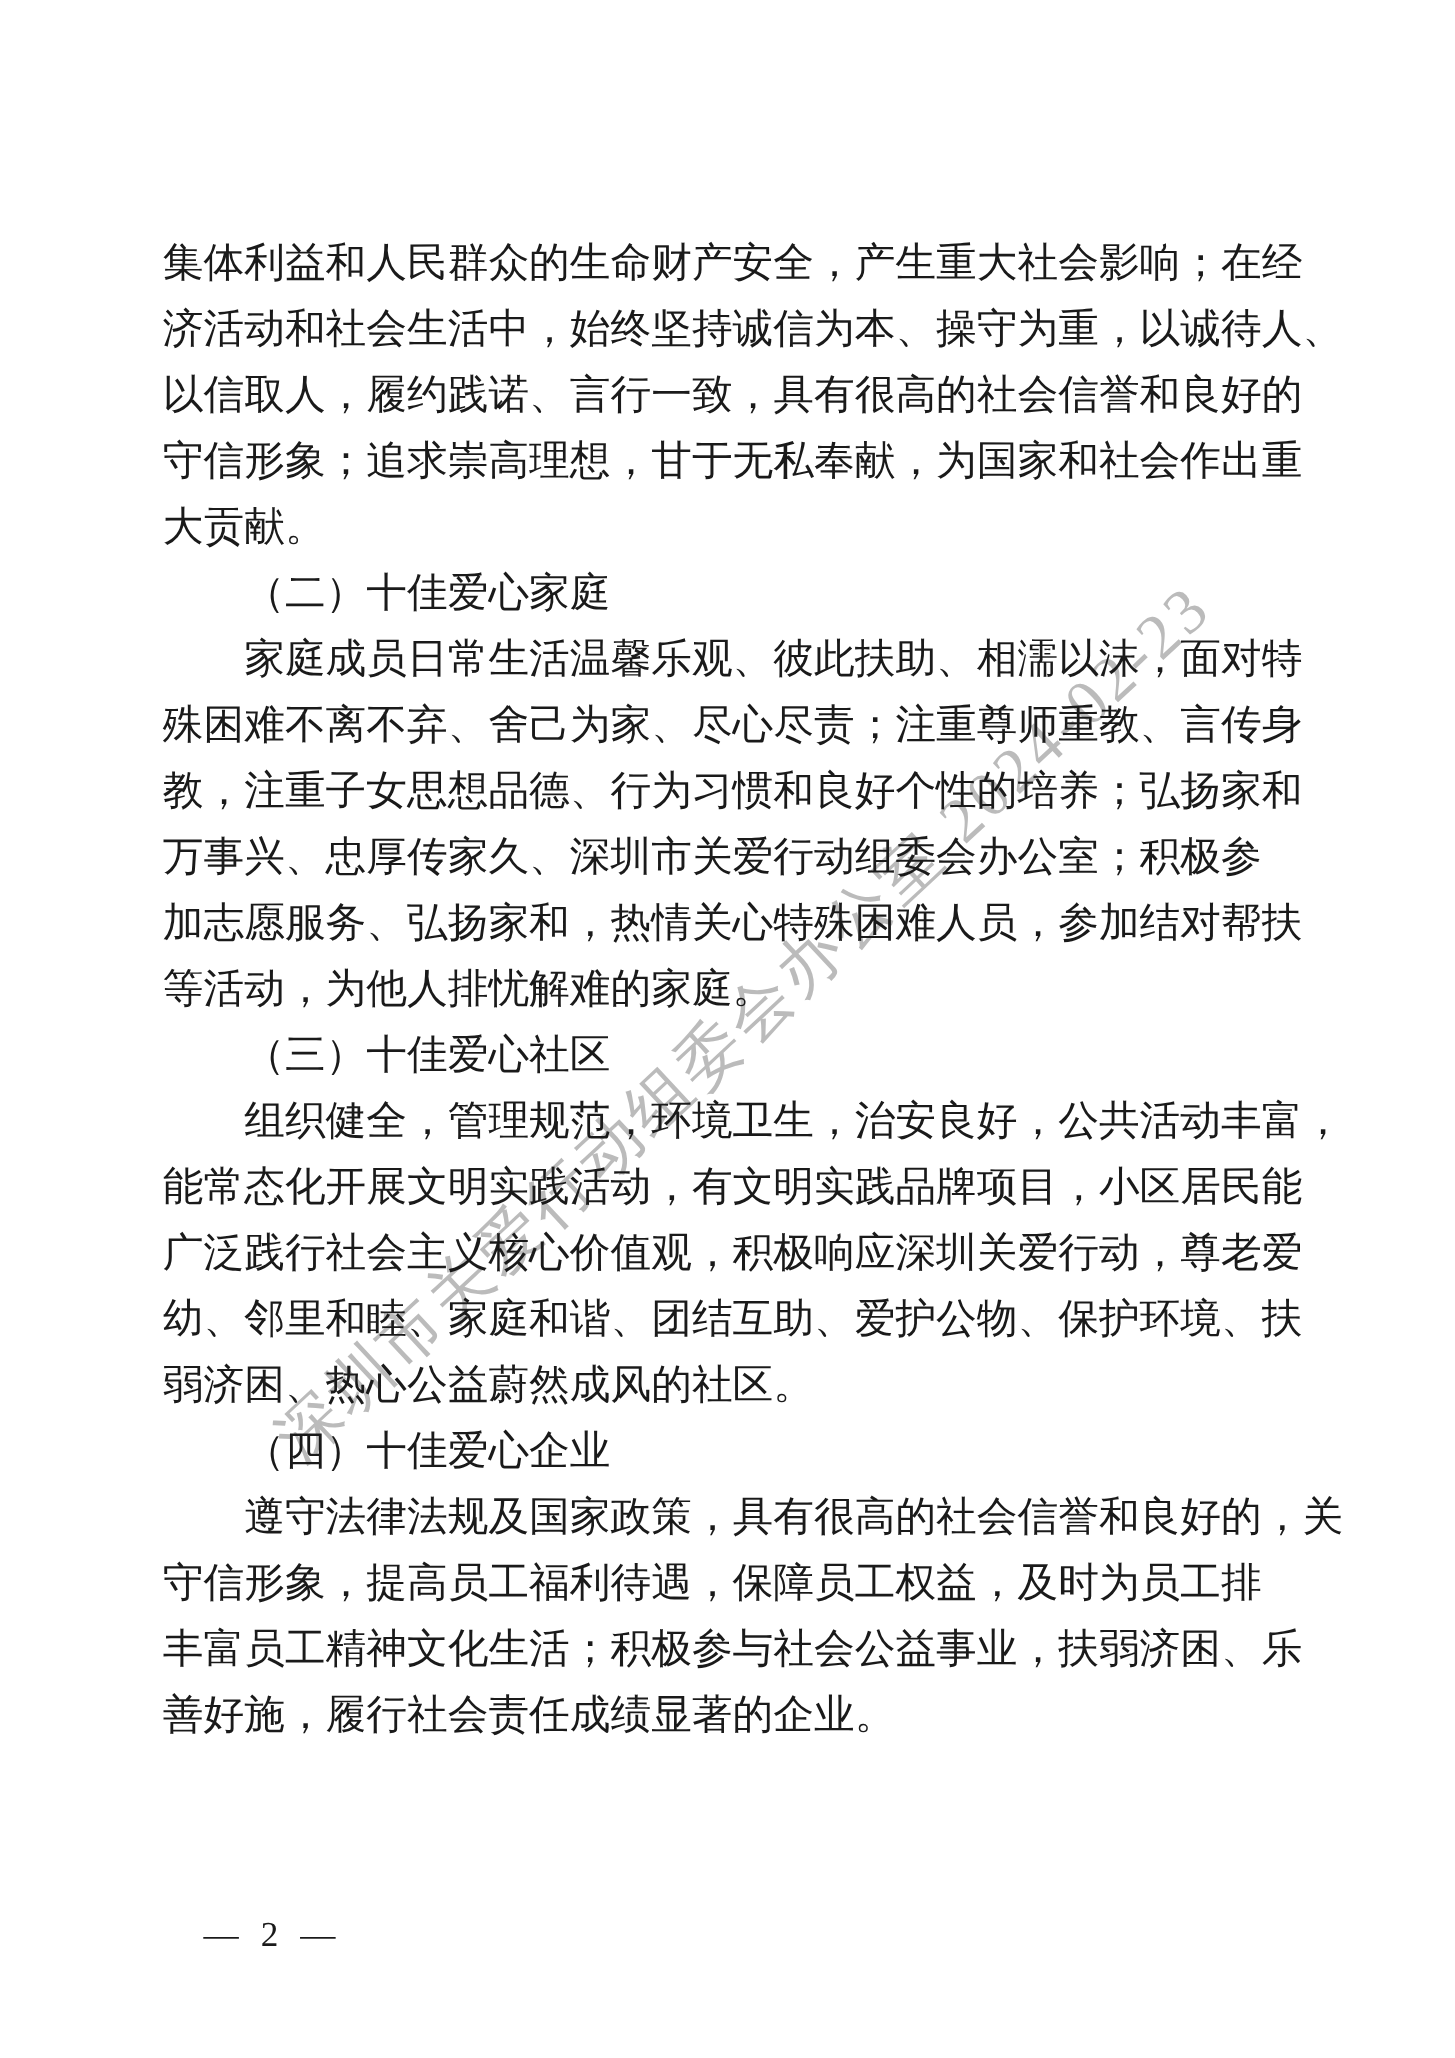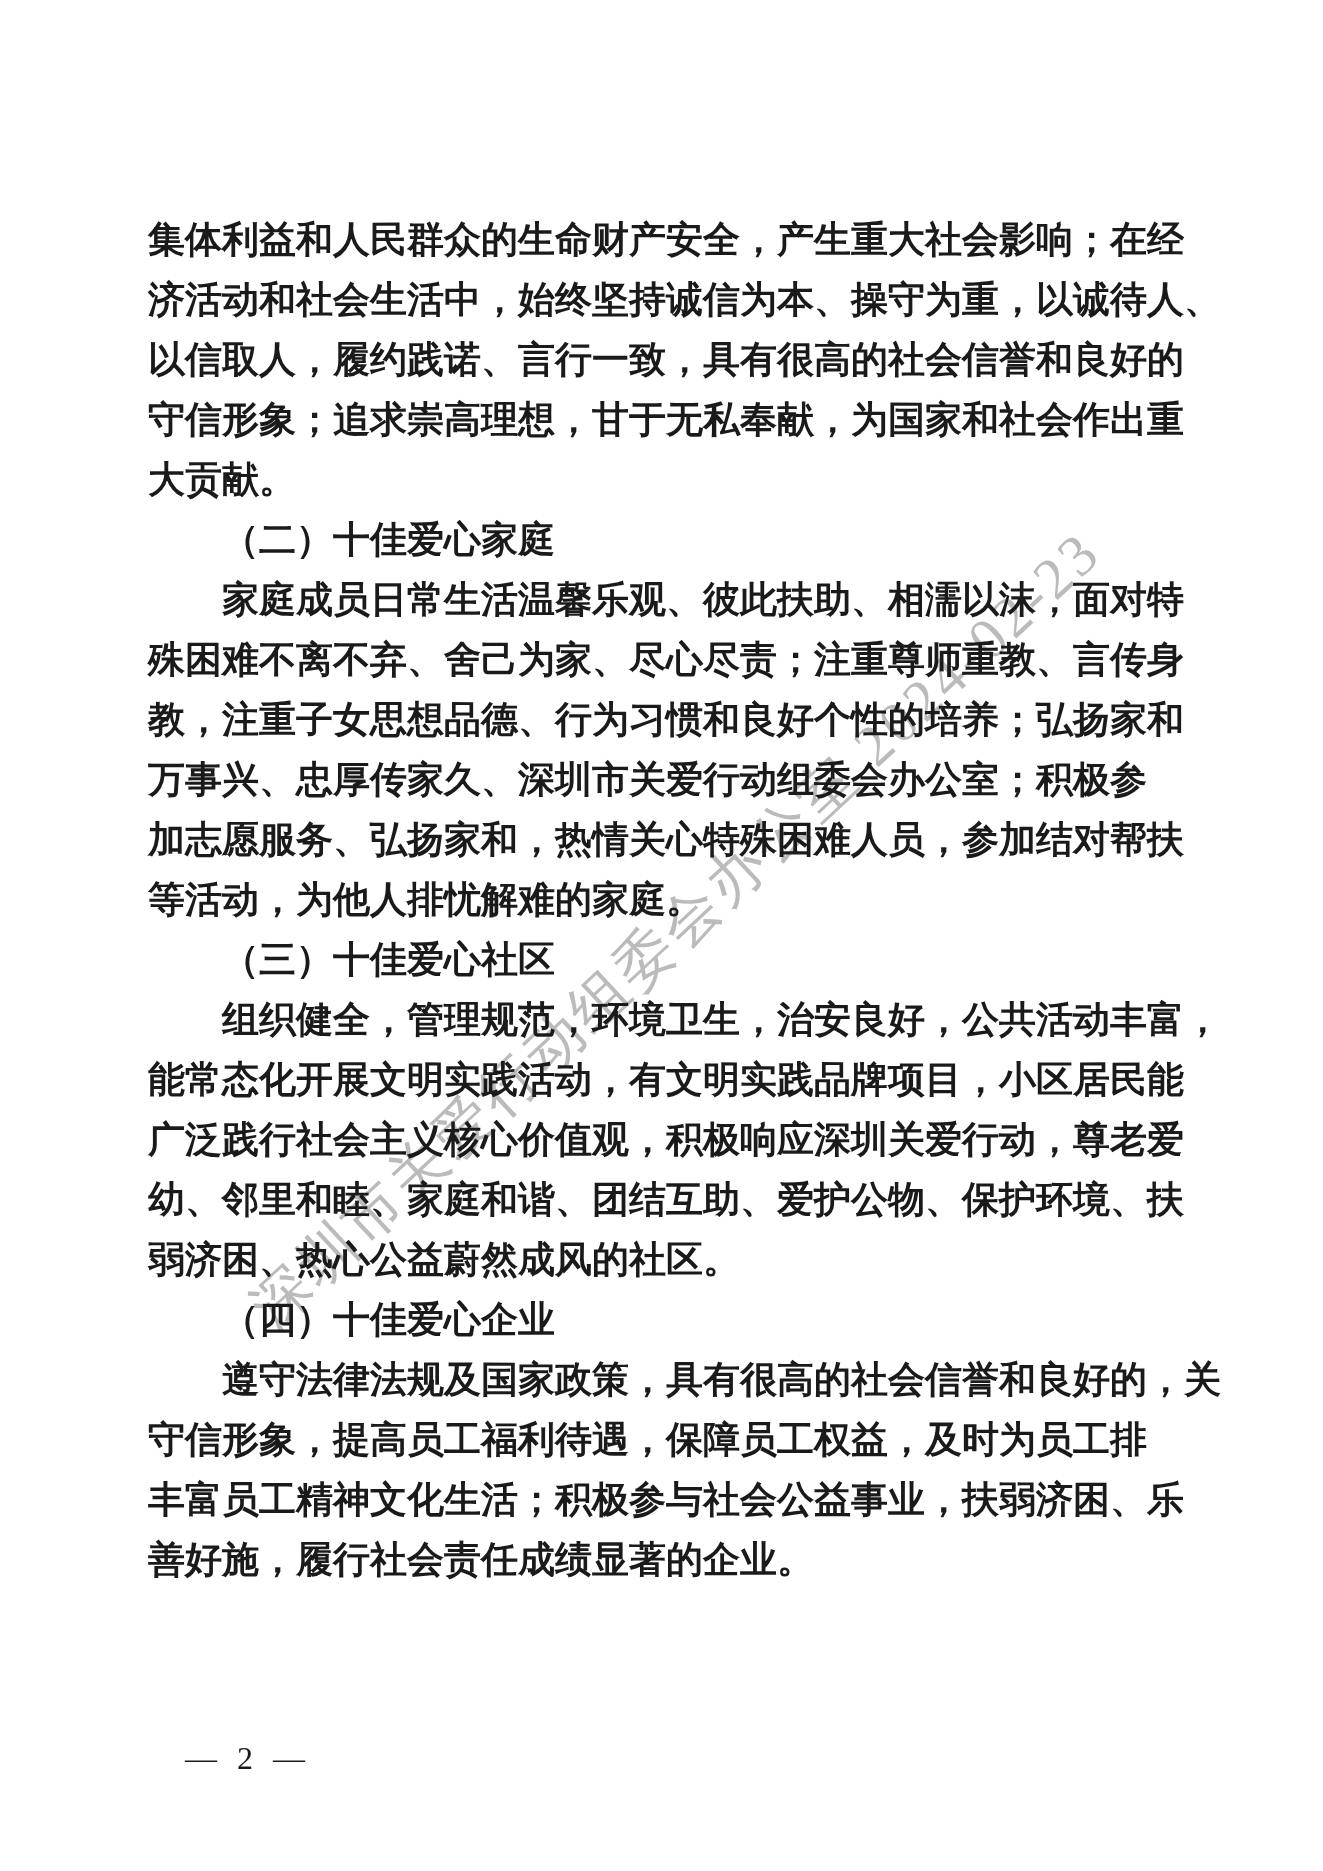--- a/index.html
+++ b/index.html
@@ -35,27 +35,27 @@
     left: 148px;
     top: 210px;
     width: 1044px;
     z-index: 2;
   }
   .line {
     font-size: 37px;
     line-height: 60px;
     height: 60px;
     white-space: nowrap;
-    font-weight: 700;
+    font-weight: 400;
   }
   .line.indent {
     text-indent: 74px;
   }
   .line.heading {
-    font-weight: 700;
+    font-weight: 400;
   }
   .page-number {
     position: absolute;
     left: 185px;
     top: 1740px;
     font-size: 32px;
     letter-spacing: 6px;
     z-index: 2;
     color: #1a1a1a;
   }

